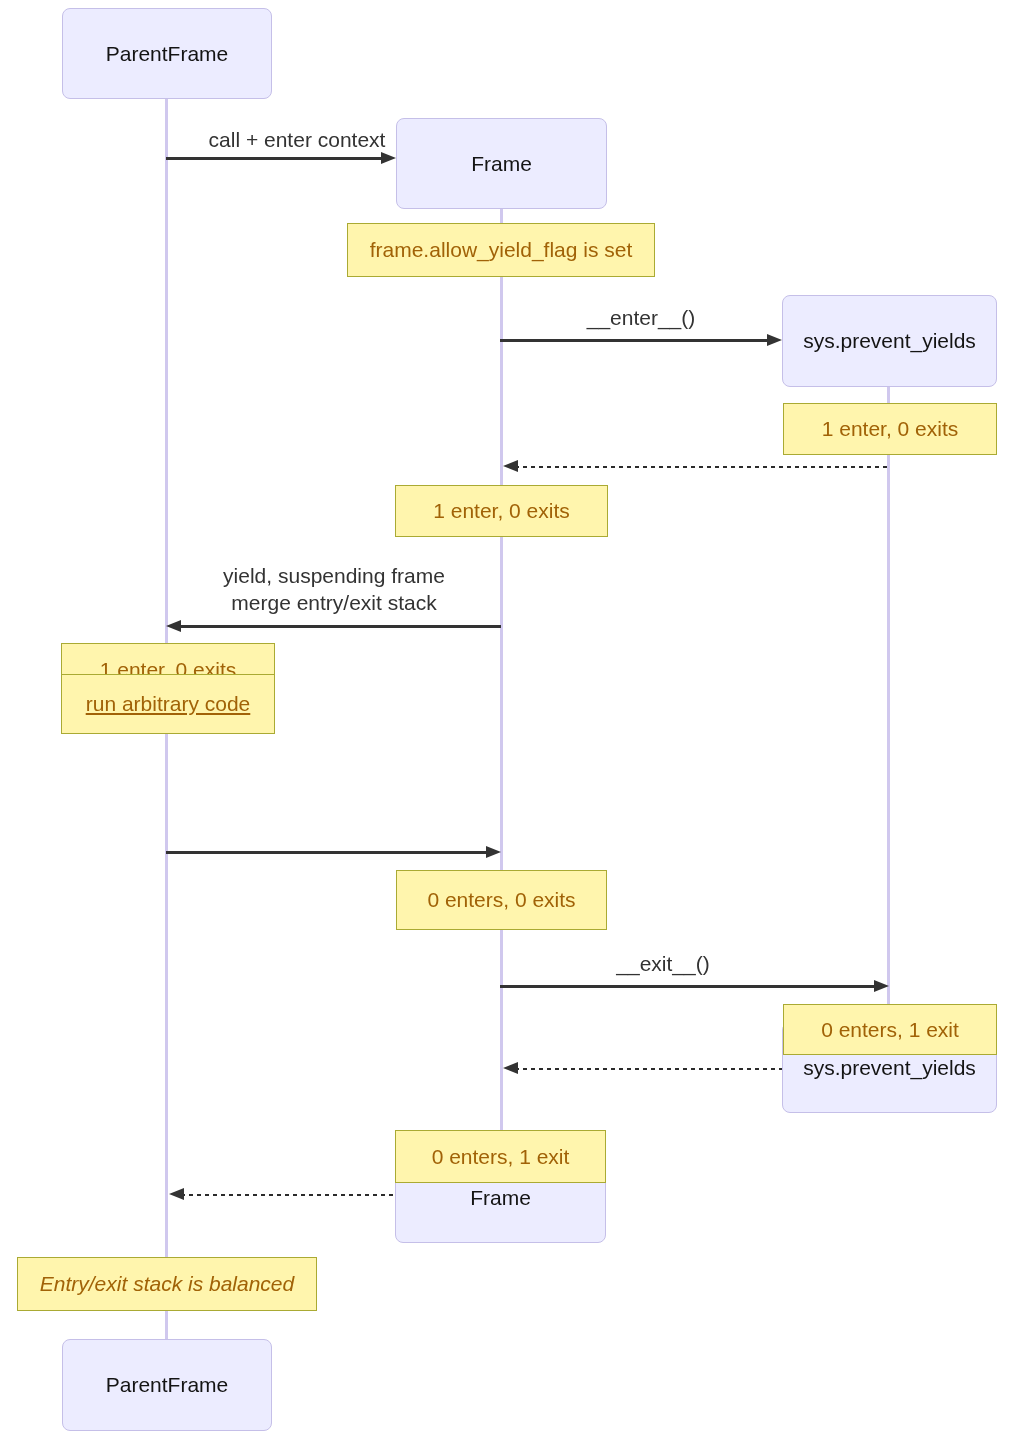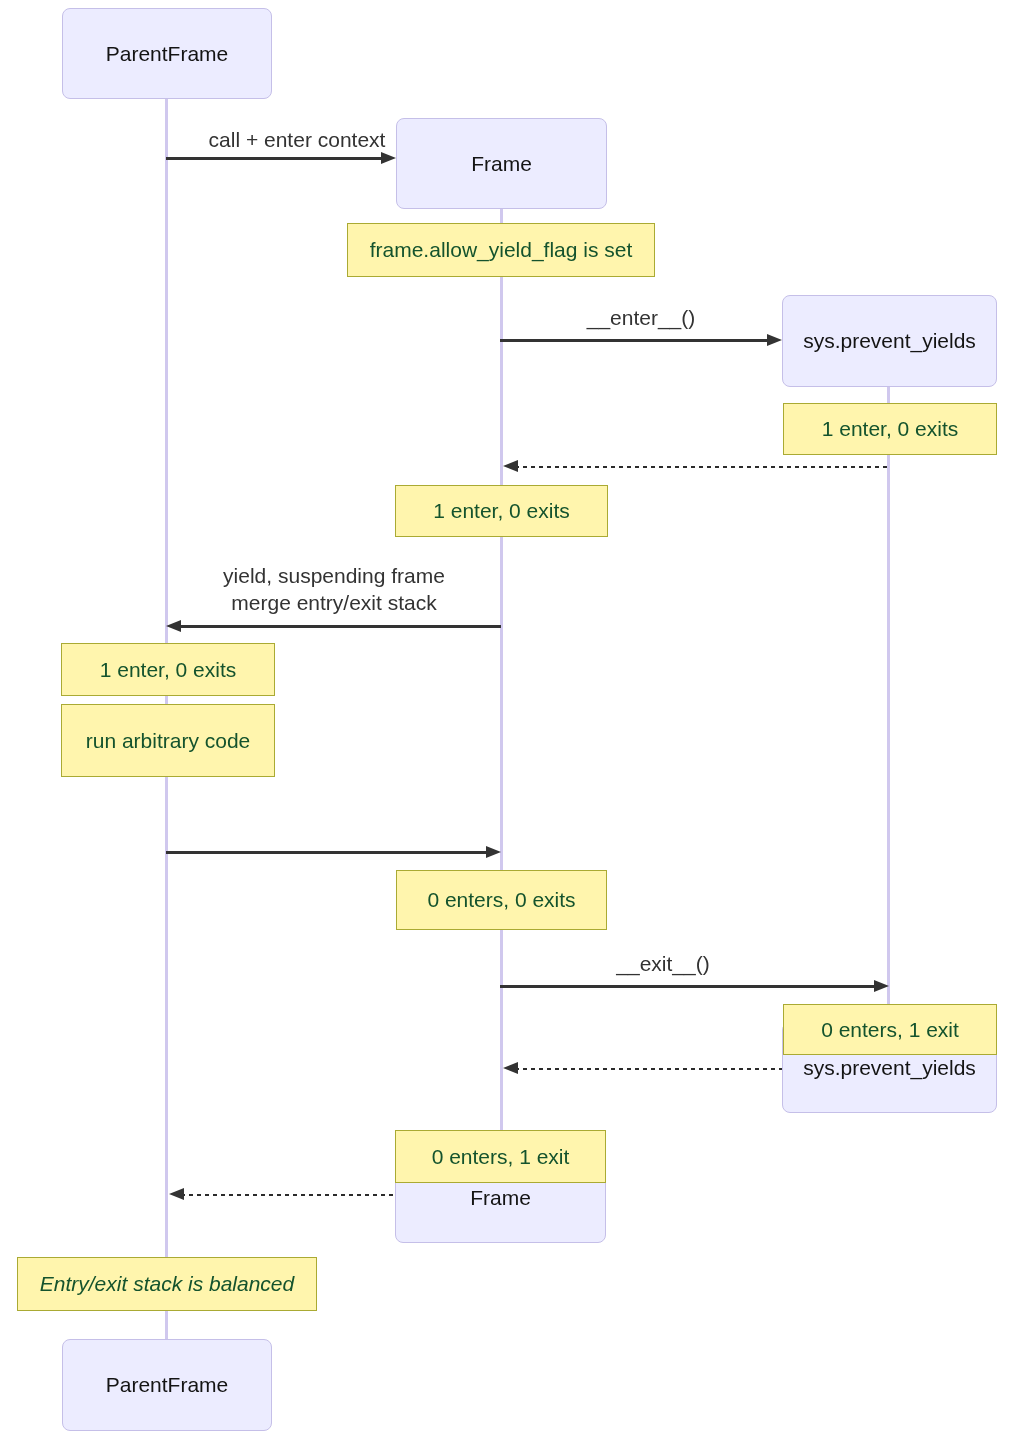--- a/index.html
+++ b/index.html
@@ -9,21 +9,21 @@
   }
   .lifeline { position:absolute; width:3px; background:#d0c8ee; }
   .actor {
     position:absolute; background:#ECECFF; border:1px solid #c5bfe8; border-radius:8px;
     display:flex; align-items:center; justify-content:center;
     font-size:21px; color:#141414; box-sizing:border-box;
   }
   .note {
     position:absolute; background:#FFF5AD; border:1px solid #AAAA33;
     display:flex; align-items:center; justify-content:center;
-    font-size:21px; color:#14532d; box-sizing:border-box; white-space:nowrap;
+    font-size:21px; color:#a16207; box-sizing:border-box; white-space:nowrap;
   }
   .msg-label {
     position:absolute; transform:translateX(-50%);
     font-size:21px; color:#333333; text-align:center; line-height:27px; white-space:nowrap;
   }
   .arrow { position:absolute; height:13px; }
   .arrow .line { position:absolute; top:5px; height:3px; background:#333333; left:0; right:0; }
   .arrow .line.dashed {
     top:5.5px; height:2.5px; background:repeating-linear-gradient(90deg,#2b2b2b 0 4px,transparent 4px 8px);
   }
@@ -114,21 +114,21 @@
   <div class="actor" style="left:62px; top:1339px; width:210px; height:92px;">ParentFrame</div>
 
   <div class="note" style="left:347px; top:223px; width:308px; height:54px;">frame.allow_yield_flag is set</div>
 
   <div class="note" style="left:783px; top:403px; width:214px; height:52px;">1 enter, 0 exits</div>
 
   <div class="note" style="left:395px; top:485px; width:213px; height:52px;">1 enter, 0 exits</div>
 
   <div class="note" style="left:61px; top:643px; width:214px; height:53px;">1 enter, 0 exits</div>
 
-  <div class="note" style="left:61px; top:704px; width:214px; height:73px;">run arbitrary code</div>
+  <div class="note" style="left:61px; top:674px; width:214px; height:60px;text-decoration:underline;">run arbitrary code</div>
 
   <div class="note" style="left:396px; top:870px; width:211px; height:60px;">0 enters, 0 exits</div>
 
   <div class="note" style="left:783px; top:1004px; width:214px; height:51px;">0 enters, 1 exit</div>
 
   <div class="note" style="left:395px; top:1130px; width:211px; height:53px;">0 enters, 1 exit</div>
 
   <div class="note" style="left:17px; top:1257px; width:300px; height:54px;font-style:italic;">Entry/exit stack is balanced</div>
 
 </div>

